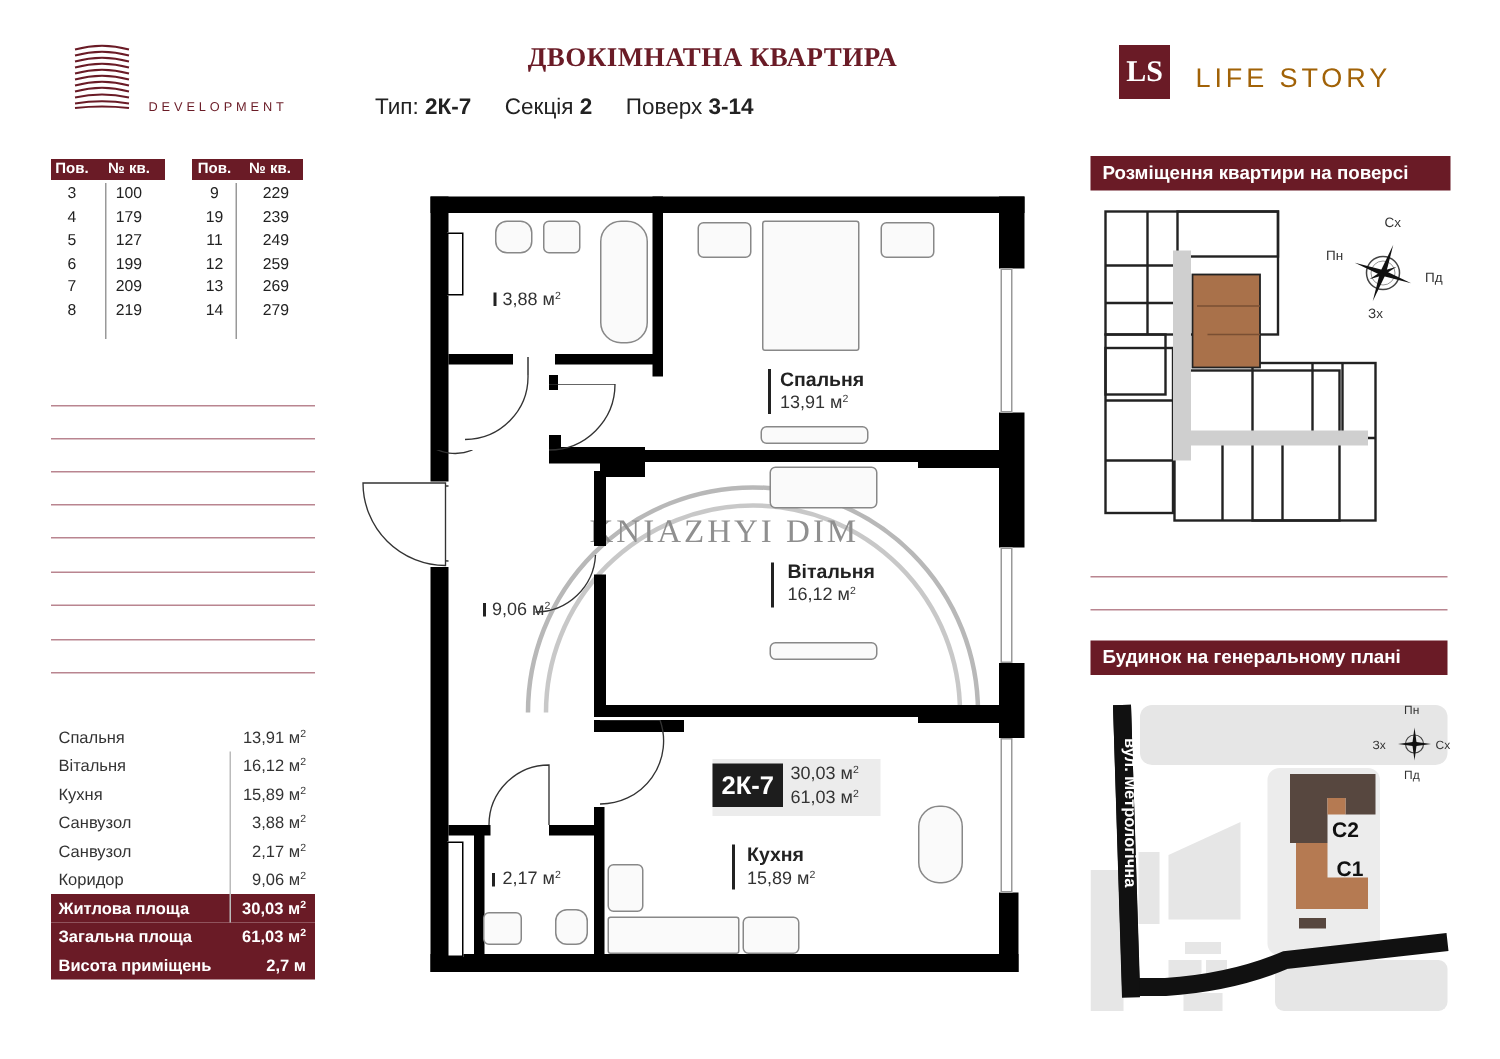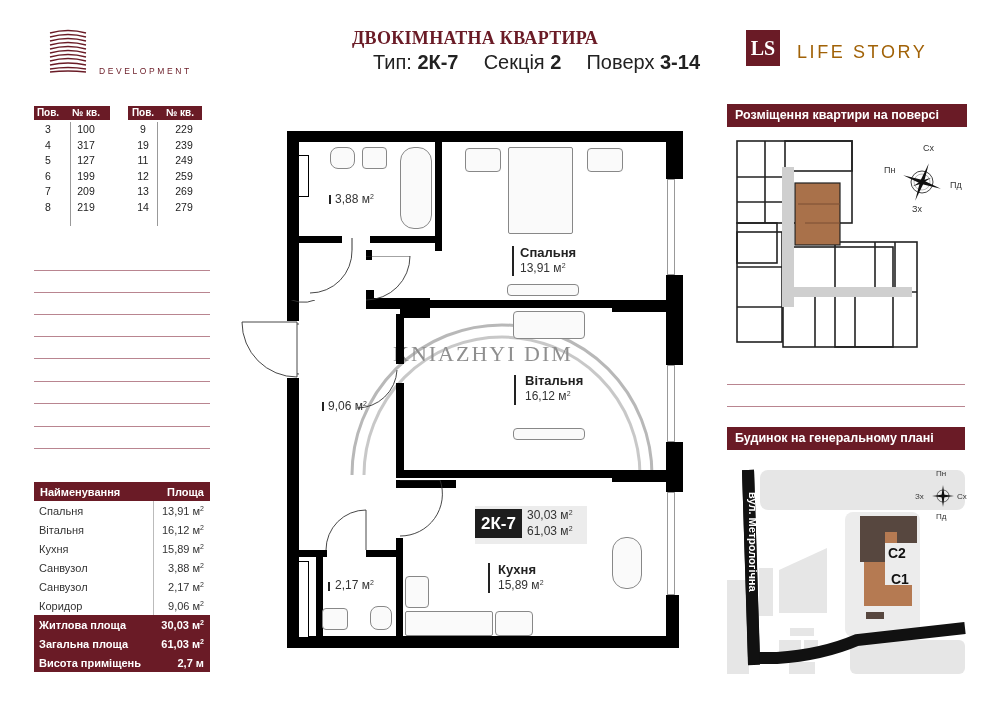--- a/index.html
+++ b/index.html
@@ -8,21 +8,21 @@
   .abs { position: absolute; }
 
   
   .lev-logo { left: 48px; top: 27px; width: 150px; height: 50px; }
   .lev-stripes { position: absolute; left: 0; top: 2px; width: 42px; height: 44px; }
   .lev-text { position: absolute; left: 50px; top: 0; font-family: "Liberation Sans", sans-serif; font-size: 34px; letter-spacing: 14px; color: #6a1b26; font-weight: normal; line-height: 36px; }
   .lev-sub { position: absolute; left: 51px; top: 39px; font-size: 8.5px; letter-spacing: 2.6px; color: #6a1b26; }
 
   
   .title { left: 250px; top: 28px; width: 450px; text-align: center; font-family: "Liberation Serif", "DejaVu Serif", serif; font-weight: bold; font-size: 18px; color: #6a1b26; letter-spacing: 0.3px; }
-  .subtitle { left: 250px; top: 51px; width: 450px; text-align: right; font-size: 20px; color: #222; }
+  .subtitle { left: 250px; top: 63px; width: 450px; text-align: left; font-size: 15px; color: #222; }
   .subtitle b { font-weight: bold; }
   .subtitle .gap { display: inline-block; width: 14px; }
 
   
   .ls-box { left: 746px; top: 30px; width: 34px; height: 36px; background: #6a1b26; color: #fff; font-family: "Liberation Serif", serif; font-size: 20px; text-align: center; line-height: 36px; font-weight: bold; }
   .ls-text { left: 797px; top: 42px; font-size: 18px; letter-spacing: 2.6px; color: #a16207; }
 
   
   .floor-table { left: 34px; top: 106px; width: 176px; }
   .ft-head { display: flex; height: 14px; }
@@ -113,21 +113,21 @@
     <div style="width:30px;margin-left:18px">Пов.</div>
     <div style="width:44px">№ кв.</div>
   </div>
   <div class="ft-col" style="left:0">
     <div class="ft-row">
         <span style="width:28px">3</span>
         <span style="width:48px">100</span>
       </div>
     <div class="ft-row">
         <span style="width:28px">4</span>
-        <span style="width:48px">317</span>
+        <span style="width:48px">179</span>
       </div>
     <div class="ft-row">
         <span style="width:28px">5</span>
         <span style="width:48px">127</span>
       </div>
     <div class="ft-row">
         <span style="width:28px">6</span>
         <span style="width:48px">199</span>
       </div>
     <div class="ft-row">
@@ -175,24 +175,20 @@
   <div class="note-line" style="margin-bottom:21px"></div>
   <div class="note-line" style="margin-bottom:21px"></div>
   <div class="note-line" style="margin-bottom:22px"></div>
   <div class="note-line" style="margin-bottom:21px"></div>
   <div class="note-line" style="margin-bottom:22px"></div>
   <div class="note-line" style="margin-bottom:21px"></div>
   <div class="note-line"></div>
 </div>
 
 <div class="abs area-table">
-  <div class="at-head">
-    <span>Найменування</span>
-    <span>Площа</span>
-  </div>
   <div class="at-row">
       <span>Спальня</span>
       <span><span>13,91 м</span><sup>2</sup></span>
     </div>
   <div class="at-row">
       <span>Вітальня</span>
       <span><span>16,12 м</span><sup>2</sup></span>
     </div>
   <div class="at-row">
       <span>Кухня</span>

